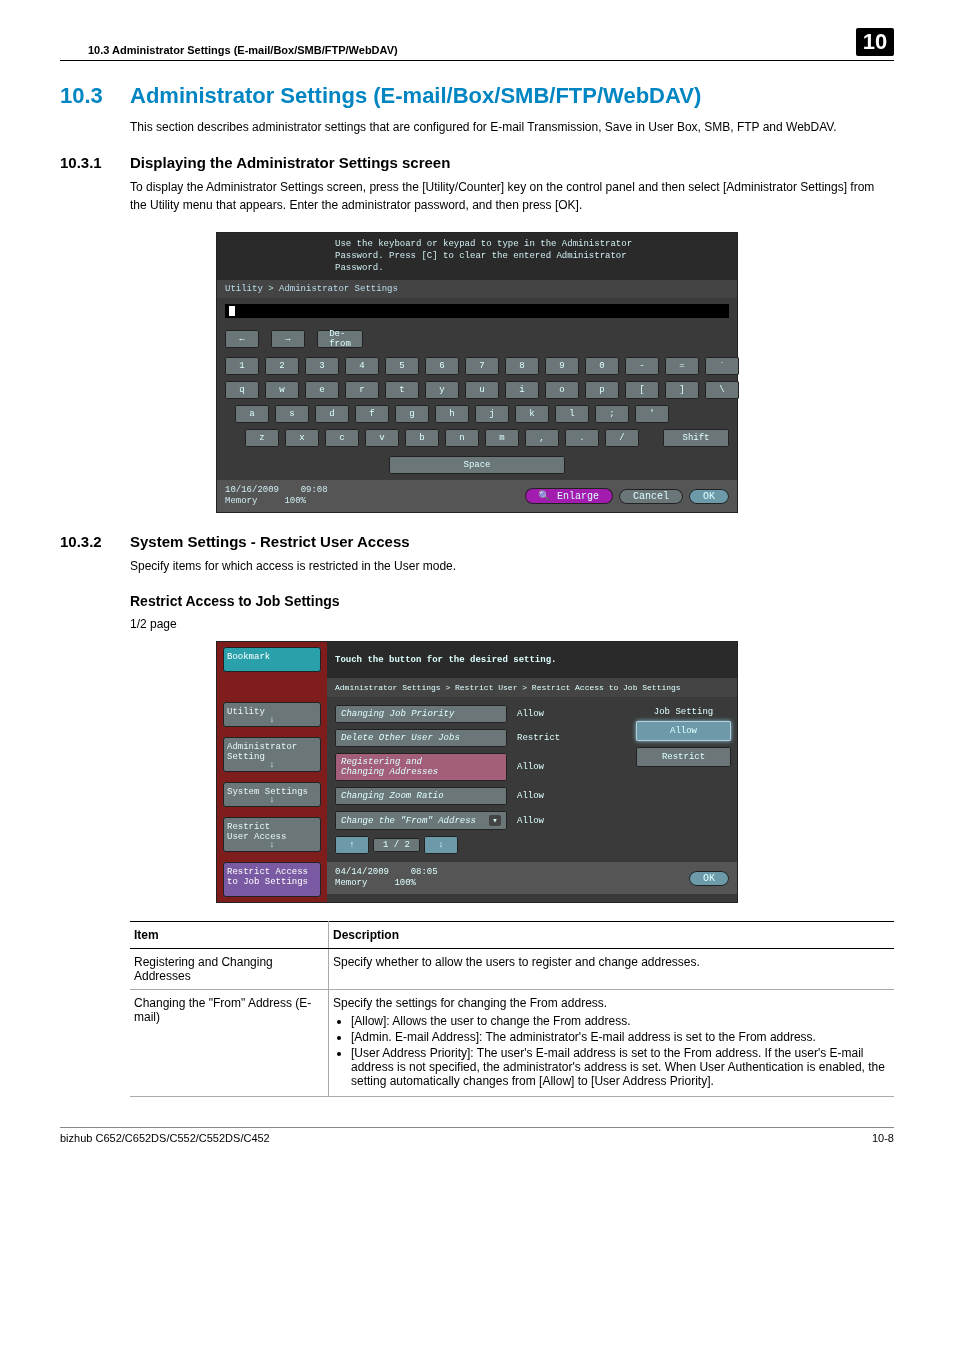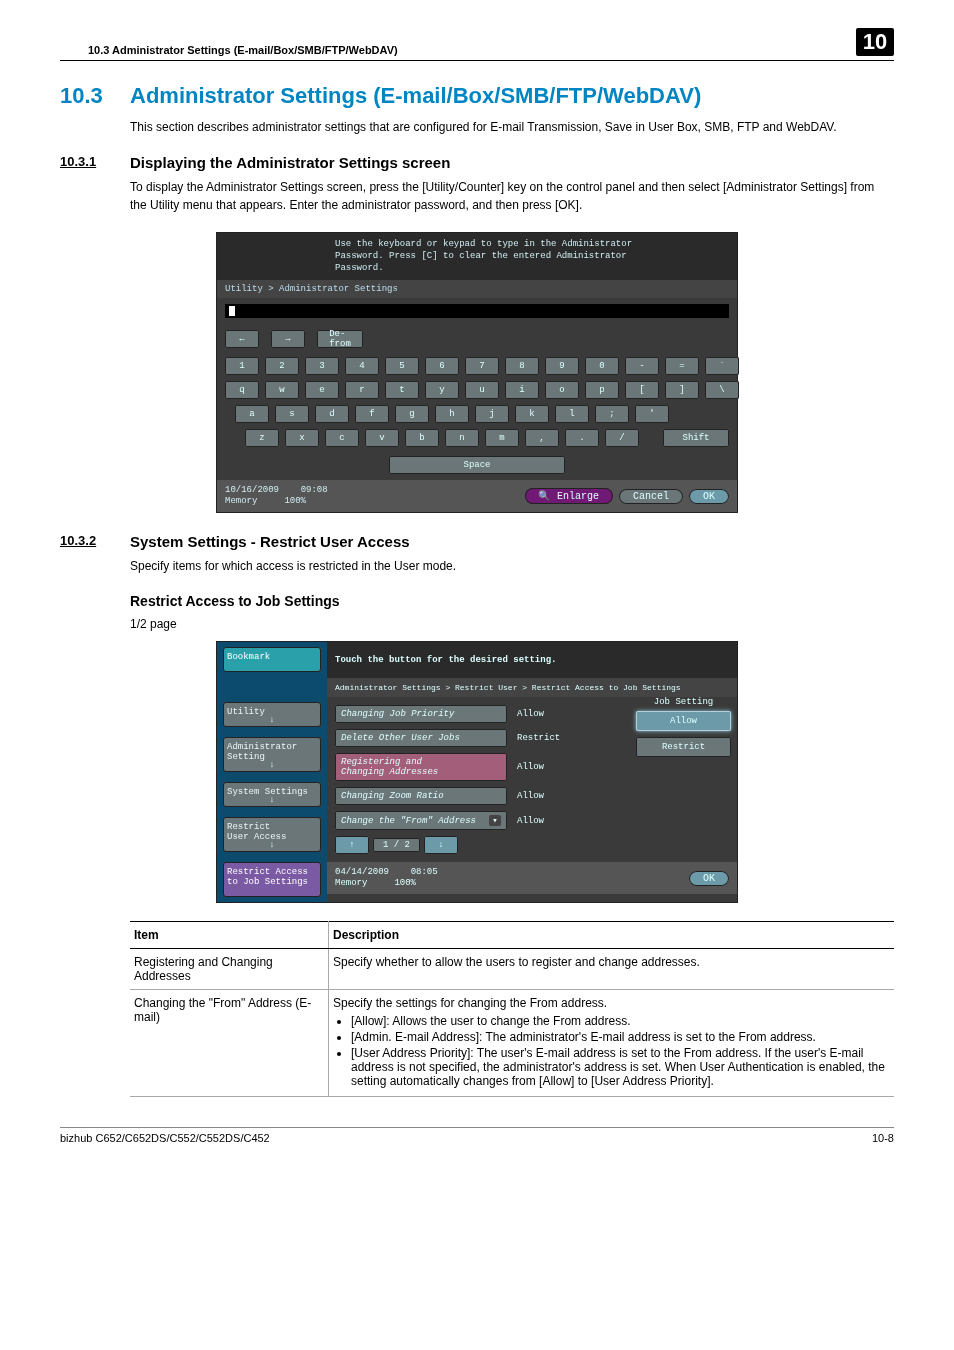--- a/index.html
+++ b/index.html
@@ -36,21 +36,21 @@
     display: flex;
     align-items: center;
     justify-content: center;
     border-radius: 2px;
   }
   .h1-row { display:flex; margin-bottom:10px; }
   .h1-num { color:#0085c3; font-weight:bold; font-size:22px; width:70px; }
   .h1-title { color:#0085c3; font-weight:bold; font-size:22px; }
   .body-text { font-size:12px; margin-left:70px; margin-bottom:18px; line-height:1.45; }
   .h2-row { display:flex; margin-bottom:8px; margin-top:10px; }
-  .h2-num { font-weight:bold; font-size:13px; width:70px;text-decoration:underline; }
+  .h2-num { font-weight:bold; font-size:15px; width:70px; }
   .h2-title { font-weight:bold; font-size:15px; }
   .h3-title { font-weight:bold; font-size:14px; margin-left:70px; margin-bottom:8px; margin-top:16px; }
   .small-note { font-size:12px; margin-left:70px; margin-bottom:10px; }
 
   
   .sshot {
     width: 520px;
     margin: 0 auto 20px auto;
     background:#3a3a3a;
     color:#cfeef3;
@@ -82,21 +82,21 @@
     margin: 0 auto 18px auto;
     display:flex;
     font-family:"Courier New", monospace;
     font-size:9px;
     color:#dff;
     border:1px solid #222;
     background:#3a3a3a;
   }
   .side {
     width:110px;
-    background:#0c4a6e;
+    background:#7f1d1d;
     display:flex;
     flex-direction:column;
   }
   .sideitem {
     margin:5px 6px;
     padding:5px 4px 10px 4px;
     background:#6b7678;
     border-radius:3px;
     box-shadow: inset 0 0 0 1px #222;
     font-size:9px;
@@ -112,21 +112,21 @@
   .maincol { flex:1; display:flex; flex-direction:column; }
   .tline { background:#2a2a2a; padding:13px 8px;font-weight:bold; }
   .bcr { background:#444; padding:5px 8px; font-size:8px; }
   .content2 { padding:8px; position:relative; }
   .rowbtn { display:flex; align-items:center; margin-bottom:6px; gap:6px; }
   .lab { background:#6b7678; border-radius:2px; padding:4px 6px; width:160px; box-shadow: inset 0 0 0 1px #222; font-style: italic; }
   .lab.reg { background:#a35f7a; }
   .lab.chg { background:#6b7678; display:flex; align-items:center; }
   .lab .mini-arrow { margin-left:auto; background:#444; border-radius:2px; width:12px; text-align:center; }
   .val { width:70px; text-align:left; padding-left:4px; }
-  .rightcol { position:absolute; top:0; right:6px; width:95px; }
+  .rightcol { position:absolute; top:10px; right:6px; width:95px; }
   .rightlbl { text-align:center; font-size:9px; color:#dff; margin-bottom:4px; }
   .rbtn { background:#6b7678; border-radius:2px; padding:5px; text-align:center; margin-bottom:6px; box-shadow: inset 0 0 0 1px #222;}
   .rbtn.allow { background:#6c9aa8; box-shadow: inset 0 0 0 1px #bcd, 0 0 4px #8cd; }
   .pager { display:flex; gap:4px; align-items:center; margin-top:4px; }
   .pager .tinybtn { min-width:18px; background:#6c9aa8; }
   .pager .pg { background:#6b7678; padding:2px 10px; border-radius:2px; box-shadow: inset 0 0 0 1px #222; font-size:9px; display:flex; align-items:center; }
   .foot2 { background:#555; padding:5px 8px; display:flex; align-items:center; }
   .foot2 .fl { flex:1; font-size:9px; line-height:1.2; }
 
   
@@ -249,21 +249,21 @@
       </div>
     <div class="sshot-footer">
       <div class="left">
         <span>10/16/2009</span>
         &nbsp;&nbsp;
         <span>09:08</span><br>
         <span>Memory</span>
         &nbsp;&nbsp;&nbsp;
         <span>100%</span>
       </div>
-      <span class="pillbtn" style="background:#701a75;">🔍 <span>Enlarge</span></span>
+      <span class="pillbtn" style="background:#a21caf;">🔍 <span>Enlarge</span></span>
       <span class="pillbtn">Cancel</span>
       <span class="pillbtn ok">OK</span>
     </div>
   </div>
 
   <div class="h2-row">
     <div class="h2-num">10.3.2</div>
     <div class="h2-title">System Settings - Restrict User Access</div>
   </div>
   <div class="body-text">Specify items for which access is restricted in the User mode.</div>

